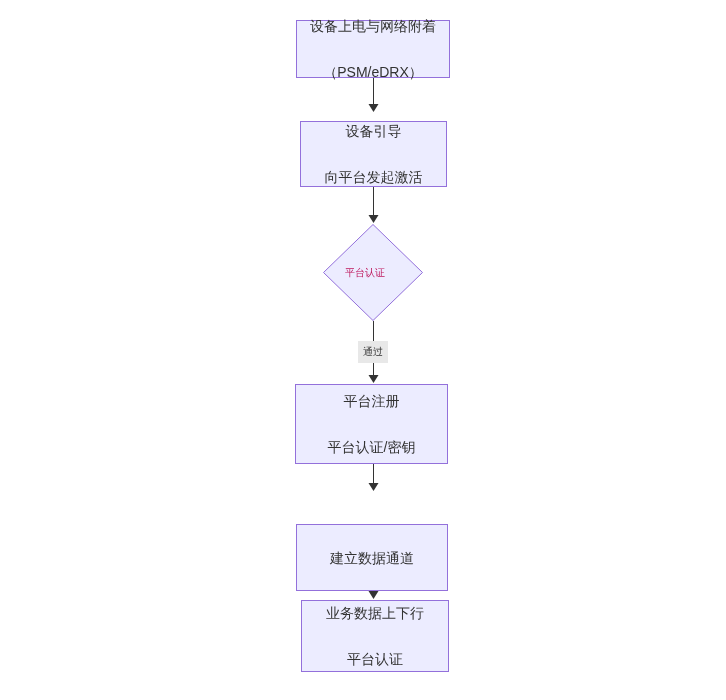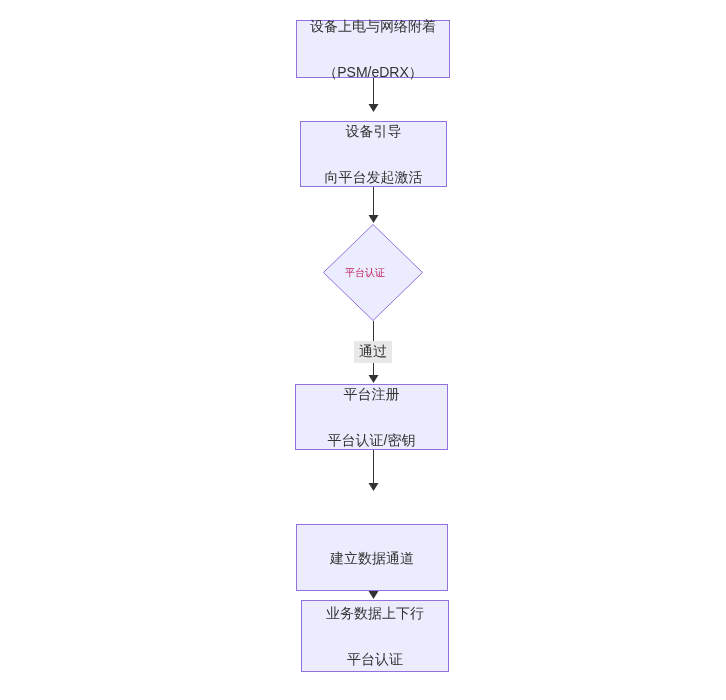--- a/index.html
+++ b/index.html
@@ -33,21 +33,21 @@
     justify-content: center;
     text-align: center;
     font-size: 14px;
     line-height: 22px;
     color: #333333;
     gap: 24px;
   }
   .node-line { display: block; white-space: nowrap; }
   .node-a { left: 296px; top: 20px;  width: 154px; height: 58px; }
   .node-b { left: 300px; top: 113px; width: 147px; height: 66px; margin-top: 8px; }
-  .node-d { left: 295px; top: 384px; width: 153px; height: 66px; }
+  .node-d { left: 295px; top: 384px; width: 153px; height: 80px; }
   .node-e { left: 296px; top: 492px; width: 152px; height: 67px; margin-top: 32px; }
   .node-f { left: 301px; top: 600px; width: 148px; height: 72px; }
   .diamond-label {
     position: absolute;
     left: 315px;
     top: 224px;
     width: 100px;
     height: 97px;
     display: flex;
     align-items: center;
@@ -56,21 +56,21 @@
     color: #be185d;
     white-space: nowrap;
   }
   .edge-label {
     position: absolute;
     left: 373px;
     top: 352px;
     transform: translate(-50%, -50%);
     background: #e8e8e8;
     padding: 1px 5px 2px 5px;
-    font-size: 14px;
+    font-size: 10px;
     line-height: 19px;
     color: #333333;
     white-space: nowrap;
   }
 </style>
 </head>
 <body>
 
 <div class="canvas">
 

